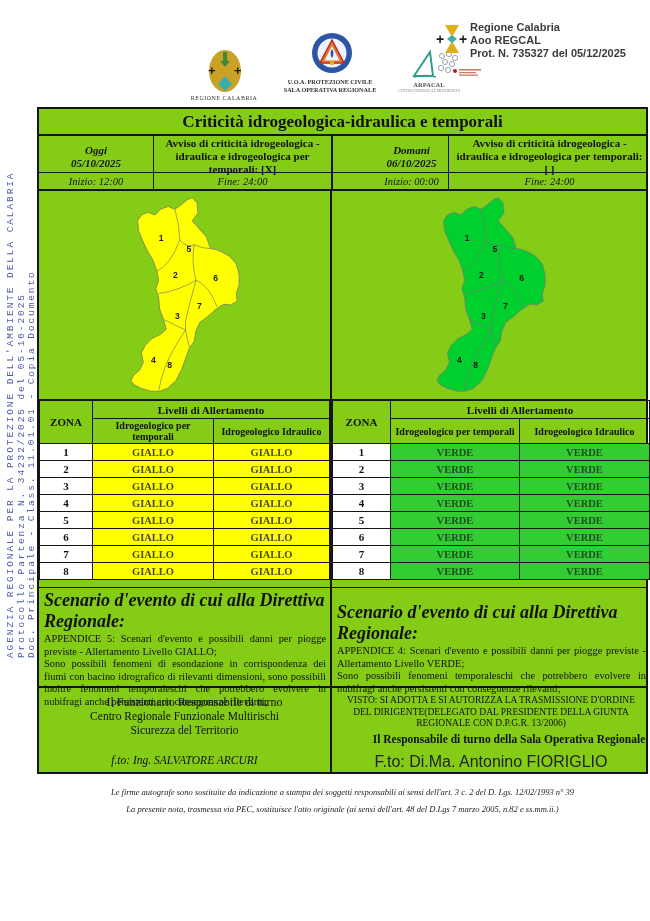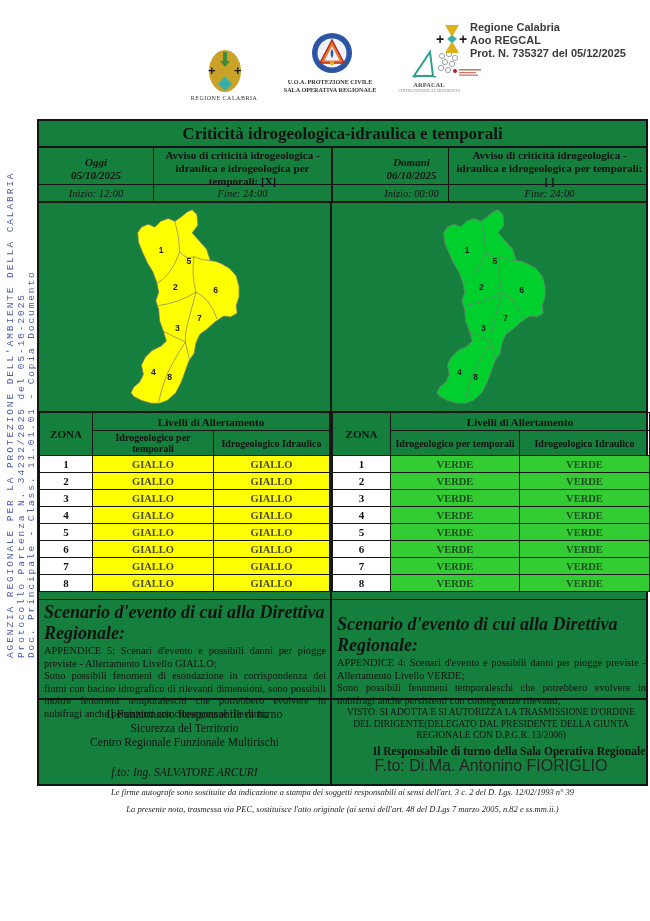--- a/index.html
+++ b/index.html
@@ -19,21 +19,21 @@
                 font-size:11px; line-height:13px; color:#3b3b3b; }
   .logo-abs { position:absolute; }
 
   
   .sidebar { position:absolute; left:6px; top:658px; width:558px;
              transform:rotate(-90deg); transform-origin:0 0;
              font-family:"Liberation Mono", monospace; font-size:9.5px;
              letter-spacing:1.9px; line-height:10.5px; color:#4a5ba8; white-space:nowrap; }
 
   
-  .doc { position:absolute; left:37px; top:119px; width:611px; border:2px solid #151515; background:#15803d; }
+  .doc { position:absolute; left:37px; top:107px; width:611px; border:2px solid #151515; background:#84cc16; }
   .row-title { height:27px; border-bottom:2px solid #151515; display:flex; align-items:center; justify-content:center;
                font-weight:bold; font-size:17px; }
   .grid4 { display:grid; grid-template-columns:114px 178px 117px 202px; }
   .grid4 > div { border-left:1px solid #151515; display:flex; flex-direction:column;
                  align-items:center; justify-content:center; text-align:center; padding:1px 6px; }
   .grid4 > div:first-child { border-left:none; }
   .grid4 > div.midsep { border-left:2px solid #151515;padding-left:48px; }
   .head4 { height:37px; border-bottom:1px solid #151515; font-weight:bold; font-size:11px; line-height:13px; }
   .head4 .daycell { font-style:italic; }
   .time4 { height:18px; border-bottom:2px solid #151515; font-style:italic; font-size:10.5px; }
@@ -63,21 +63,21 @@
   .scen-title { font-weight:bold; font-style:italic; font-size:18px; margin-bottom:1px; }
   .scen-body  { font-size:10.4px; line-height:12.6px; text-align:justify; }
 
   .sign-row { height:84px; }
   .sign { padding-top:7px; text-align:center; }
   .sg-b  { font-weight:normal; font-size:12px; line-height:14px;padding-left:20px; }
   .sg-n  { font-size:11.5px; line-height:14px; }
   .sg-it { font-weight:normal; font-style:italic; font-size:11.5px; line-height:15px;margin-top:16px; }
   .sg-visto { width:92%; margin:0 auto; font-size:9.5px; line-height:11.5px; }
   .sg-role  { font-weight:bold; font-size:11.5px; margin-top:3px;padding-left:36px; }
-  .sg-sans  { font-family:"Liberation Sans", sans-serif; font-size:16px; color:#222; }
+  .sg-sans  { font-family:"Liberation Sans", sans-serif; font-size:16px; color:#222; margin-top:8px; }
 
   .footnotes { position:absolute; left:37px; top:784px; width:611px; text-align:center;
                font-style:italic; font-size:8.5px; line-height:17px; color:#222; }
 
   svg text.zlabel { font-family:"Liberation Sans", sans-serif; font-size:9px; font-weight:bold; fill:#1a1a1a; }
 </style>
 </head>
 <body>
 
 <div class="page">
@@ -333,22 +333,22 @@
         <div class="scen-body">
           <span>APPENDICE 4: Scenari d'evento e possibili danni per piogge previste - Allertamento Livello VERDE;</span><br>
           <span>Sono possibili fenomeni temporaleschi che potrebbero evolvere in nubifragi anche persistenti con conseguenze rilevanti;</span>
         </div>
       </div>
     </div>
 
     <div class="halves sign-row">
       <div class="half sign">
         <div class="sg-b">Il Funzionario Responsabile di turno</div>
+        <div class="sg-n">Centro Regionale Funzionale Multirischi</div>
         <div class="sg-n">Sicurezza del Territorio</div>
-        <div class="sg-n">Centro Regionale Funzionale Multirischi</div>
         <div class="sg-it">f.to: Ing. SALVATORE ARCURI</div>
       </div>
       <div class="half sign">
         <div class="sg-visto">VISTO: SI ADOTTA E SI AUTORIZZA LA TRASMISSIONE D'ORDINE DEL DIRIGENTE(DELEGATO DAL PRESIDENTE DELLA GIUNTA REGIONALE CON D.P.G.R. 13/2006)</div>
         <div class="sg-role">Il Responsabile di turno della Sala Operativa Regionale</div>
         <div class="sg-sans">F.to: Di.Ma. Antonino FIORIGLIO</div>
       </div>
     </div>
 
   </div>

